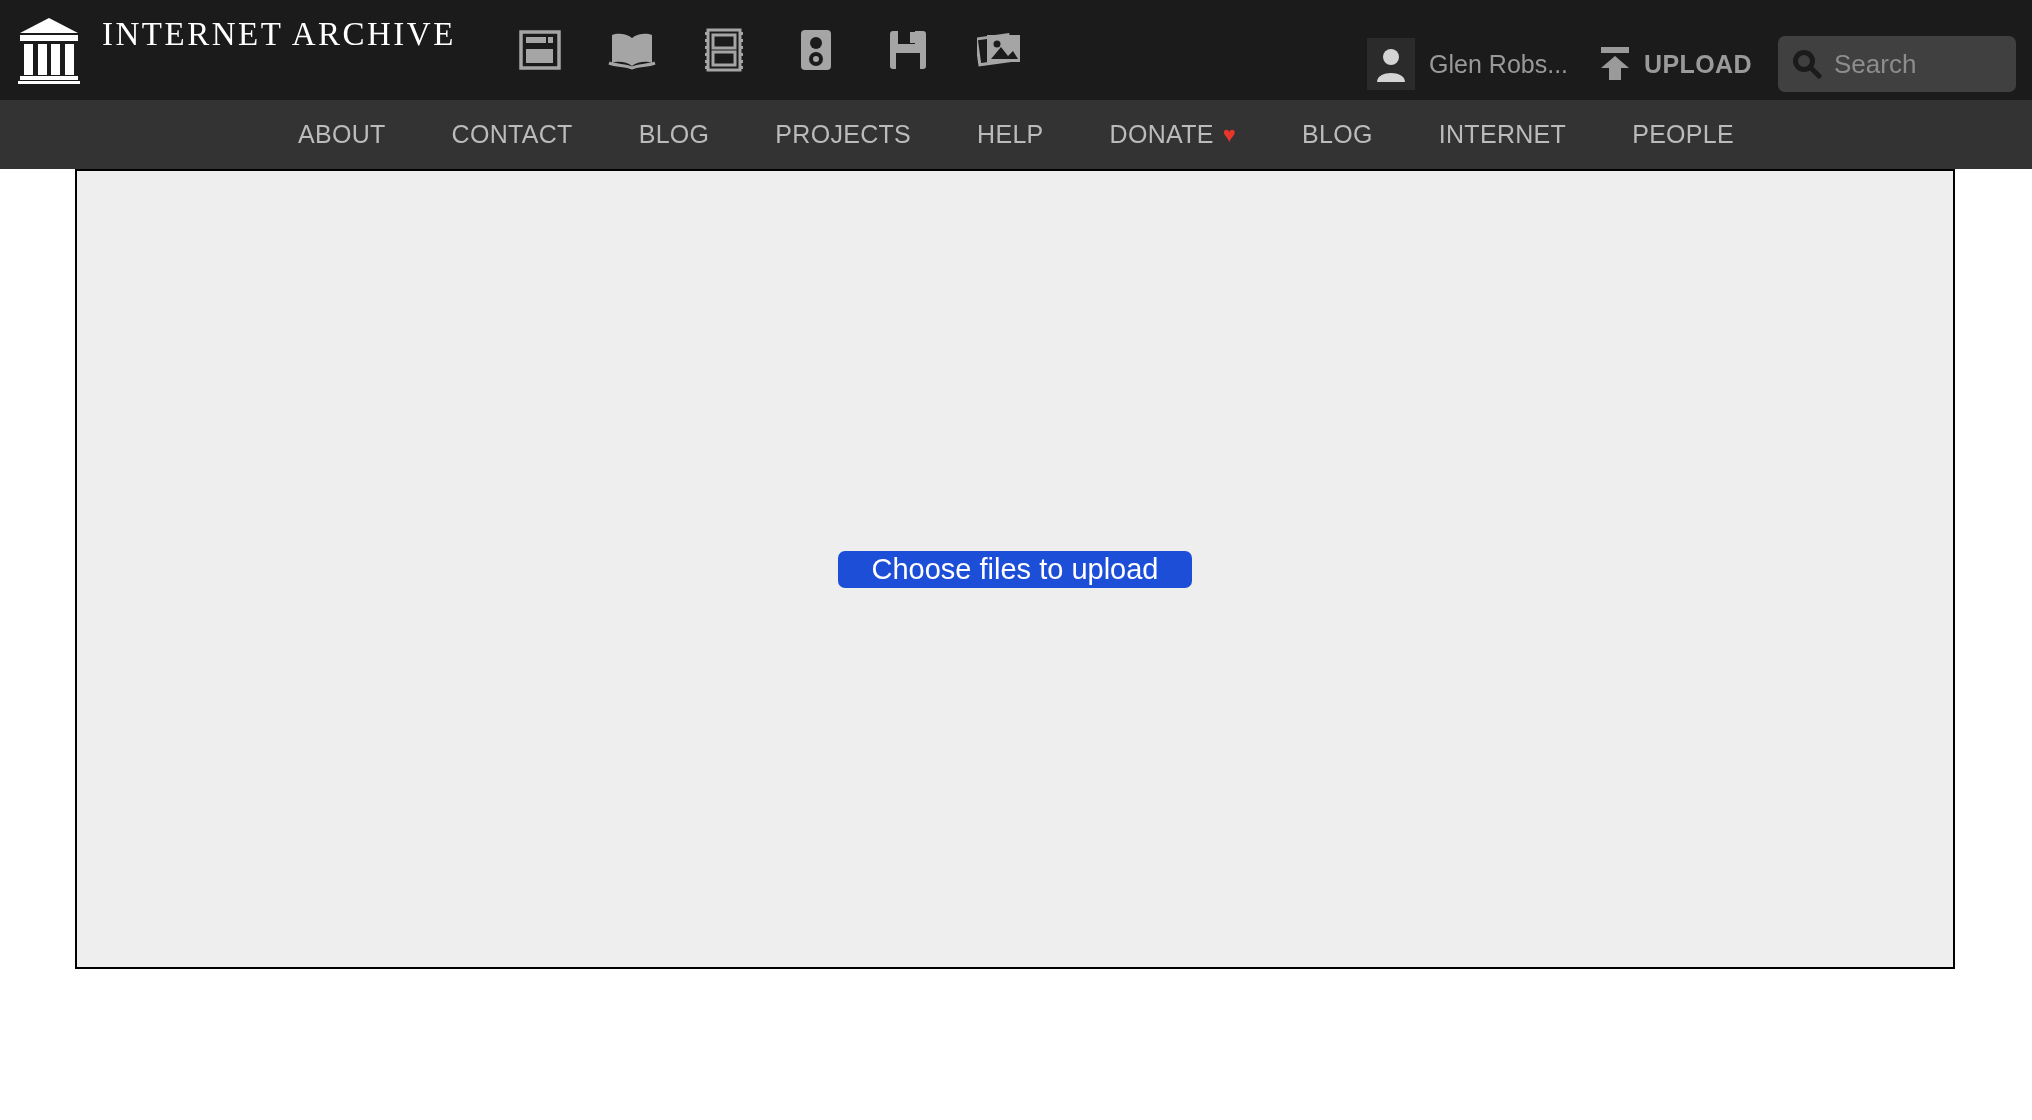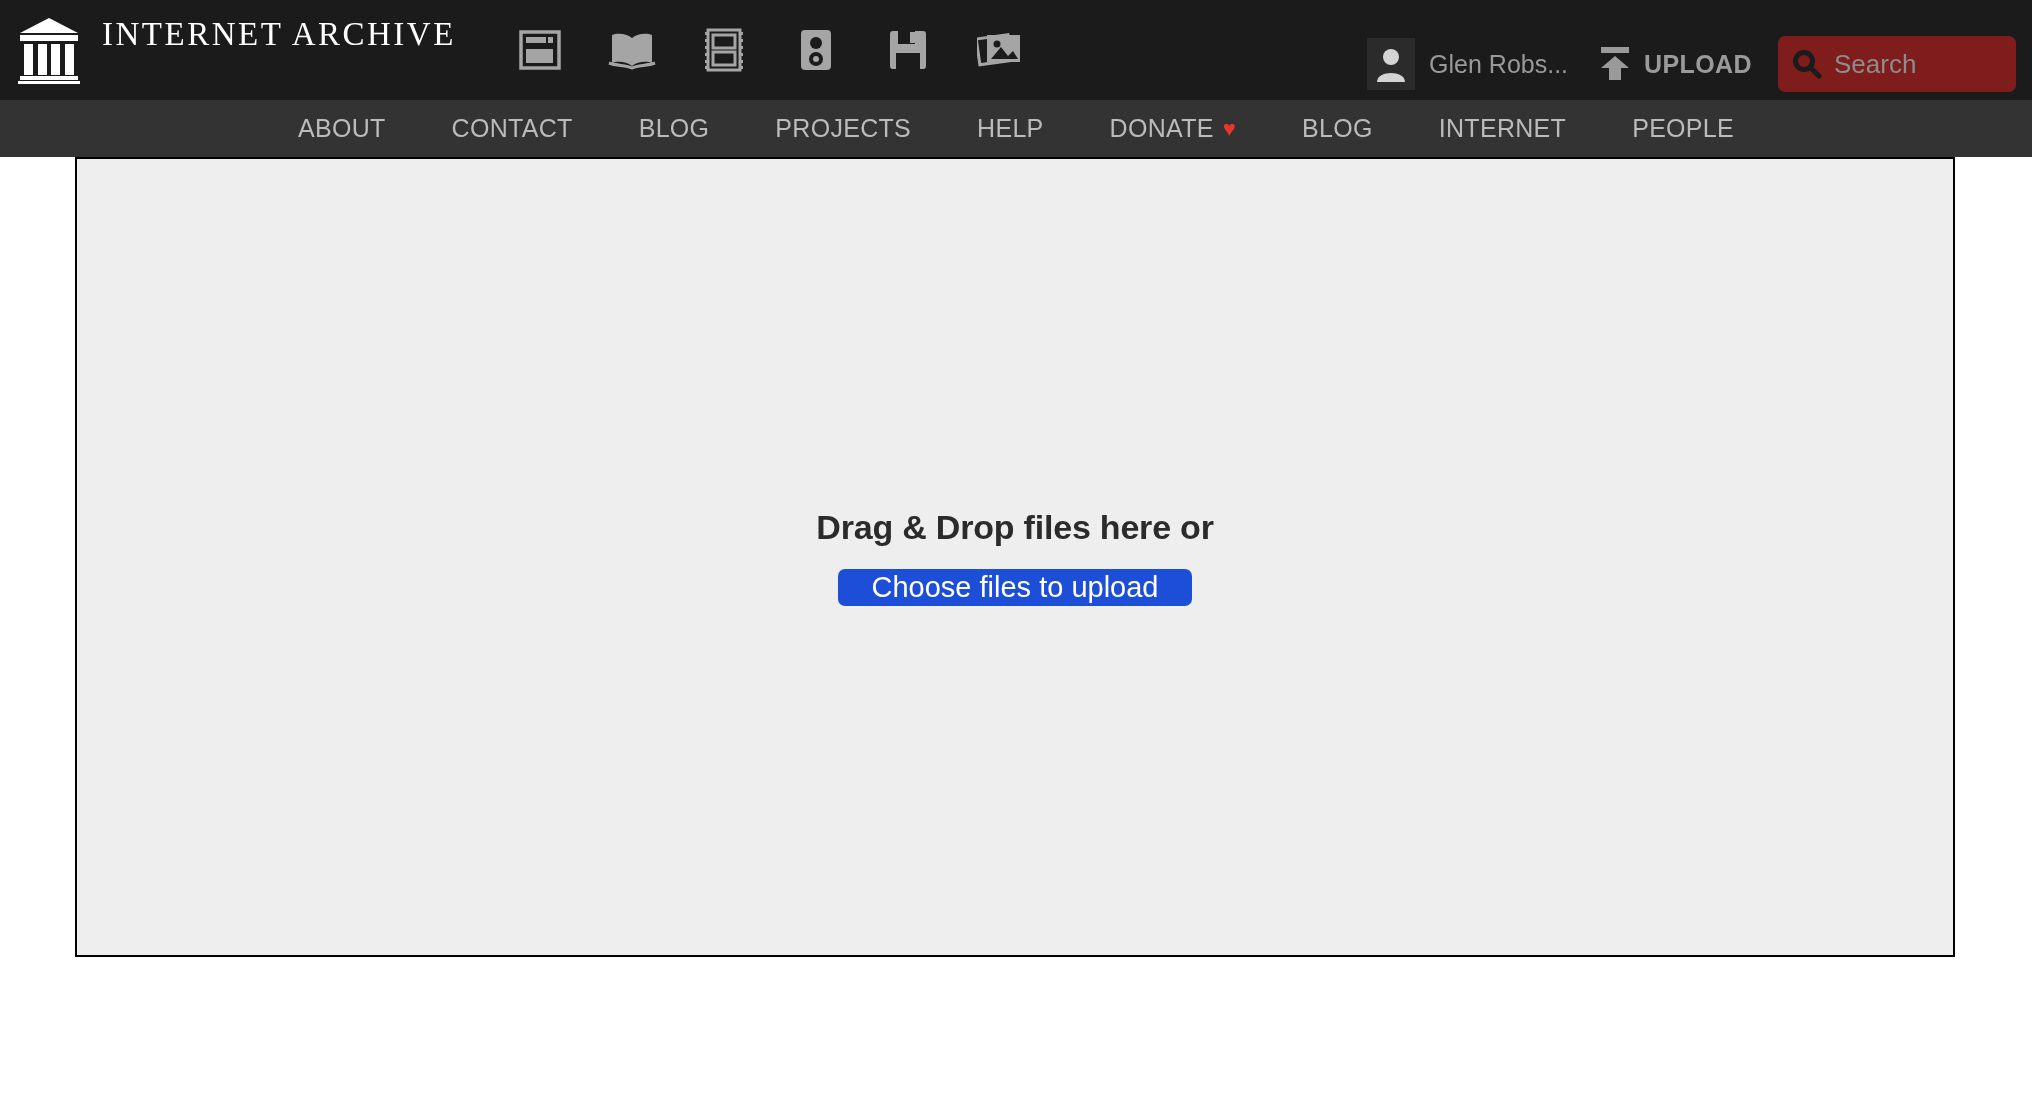--- a/index.html
+++ b/index.html
@@ -86,36 +86,36 @@
     color: #9a9a9a;
     font-size: 25px;
     letter-spacing: 0.4px;
     margin-left: 12px;
     font-weight: bold;
   }
   .search-box {
     margin-left: 26px;
     width: 238px;
     height: 56px;
-    background: #7f1d1d;
+    background: #404040;
     border-radius: 7px;
     display: flex;
     align-items: center;
     padding-left: 14px;
     cursor: text;
   }
   .search-placeholder {
     color: #8d8d8d;
     font-size: 26px;
     margin-left: 12px;
   }
 
   
   .navbar {
-    height: 57px;
+    height: 69px;
     background: #333333;
     display: flex;
     align-items: center;
     justify-content: center;
     gap: 0px;
   }
   .nav-item {
     color: #bbbbbb;
     font-size: 25px;
     letter-spacing: 0.3px;
@@ -305,17 +305,16 @@
     <span>INTERNET</span>
   </div>
   <div class="nav-item">
     <span>PEOPLE</span>
   </div>
 </div>
 
 <div class="main-area">
 
   <div class="dropzone">
-    <div class="drop-heading">Drag &amp; Drop files here or</div>
     <button class="choose-button">Choose files to upload</button>
   </div>
 
 </div>
 
 </body></html>

